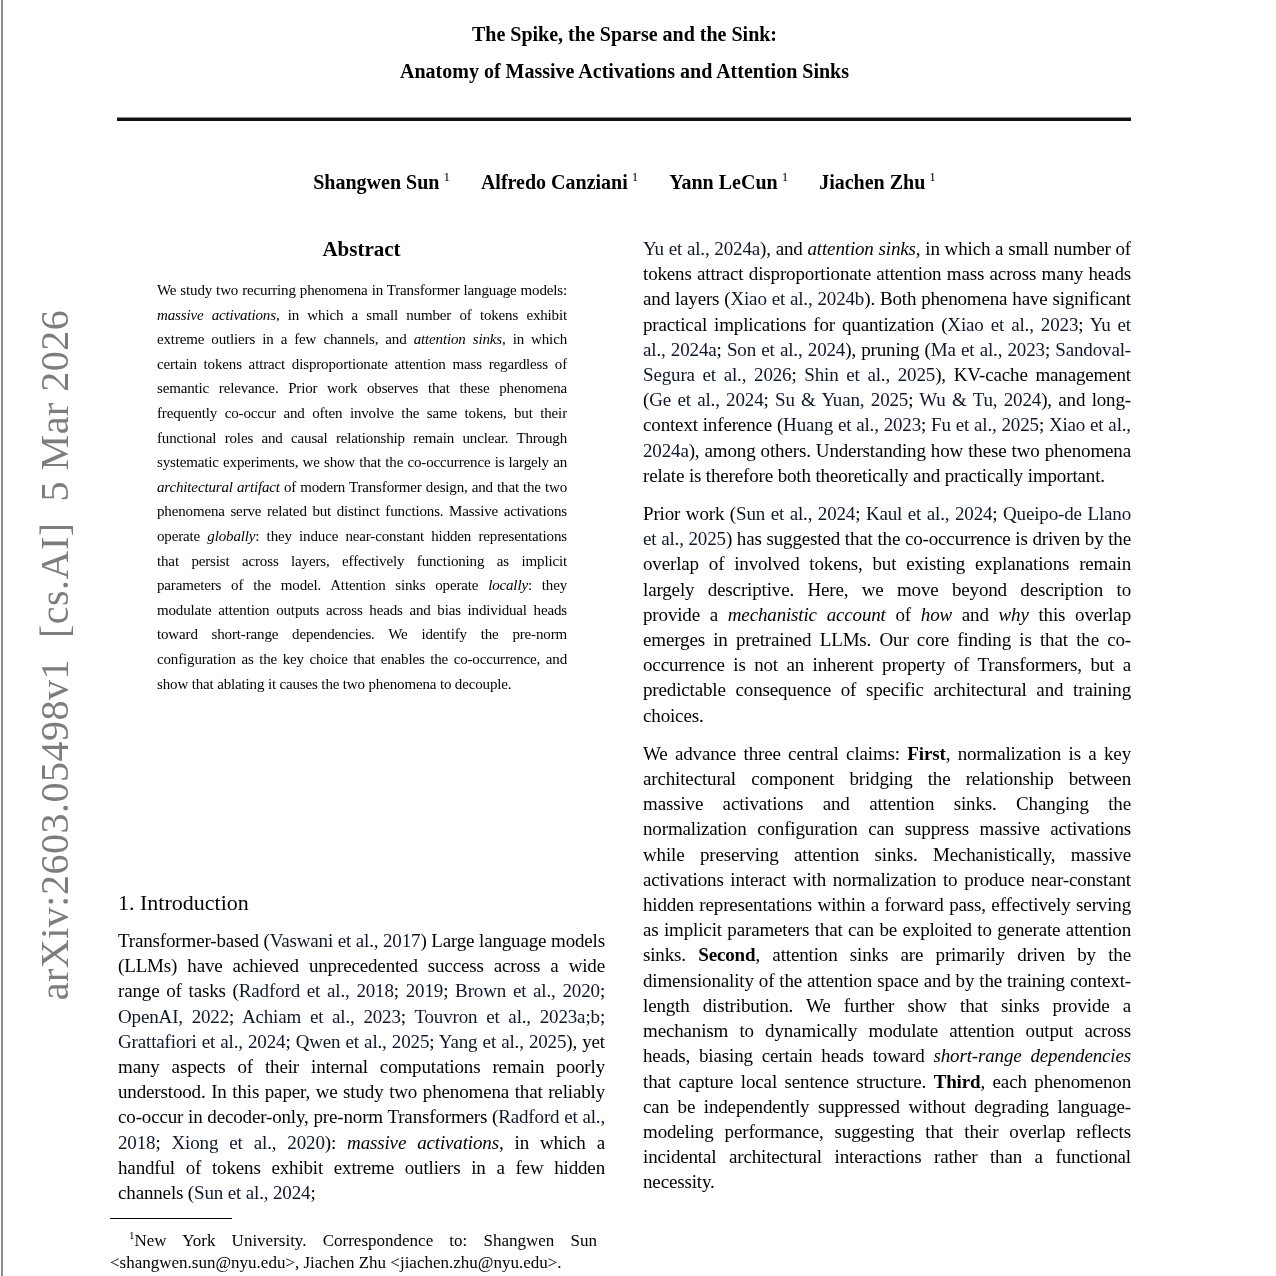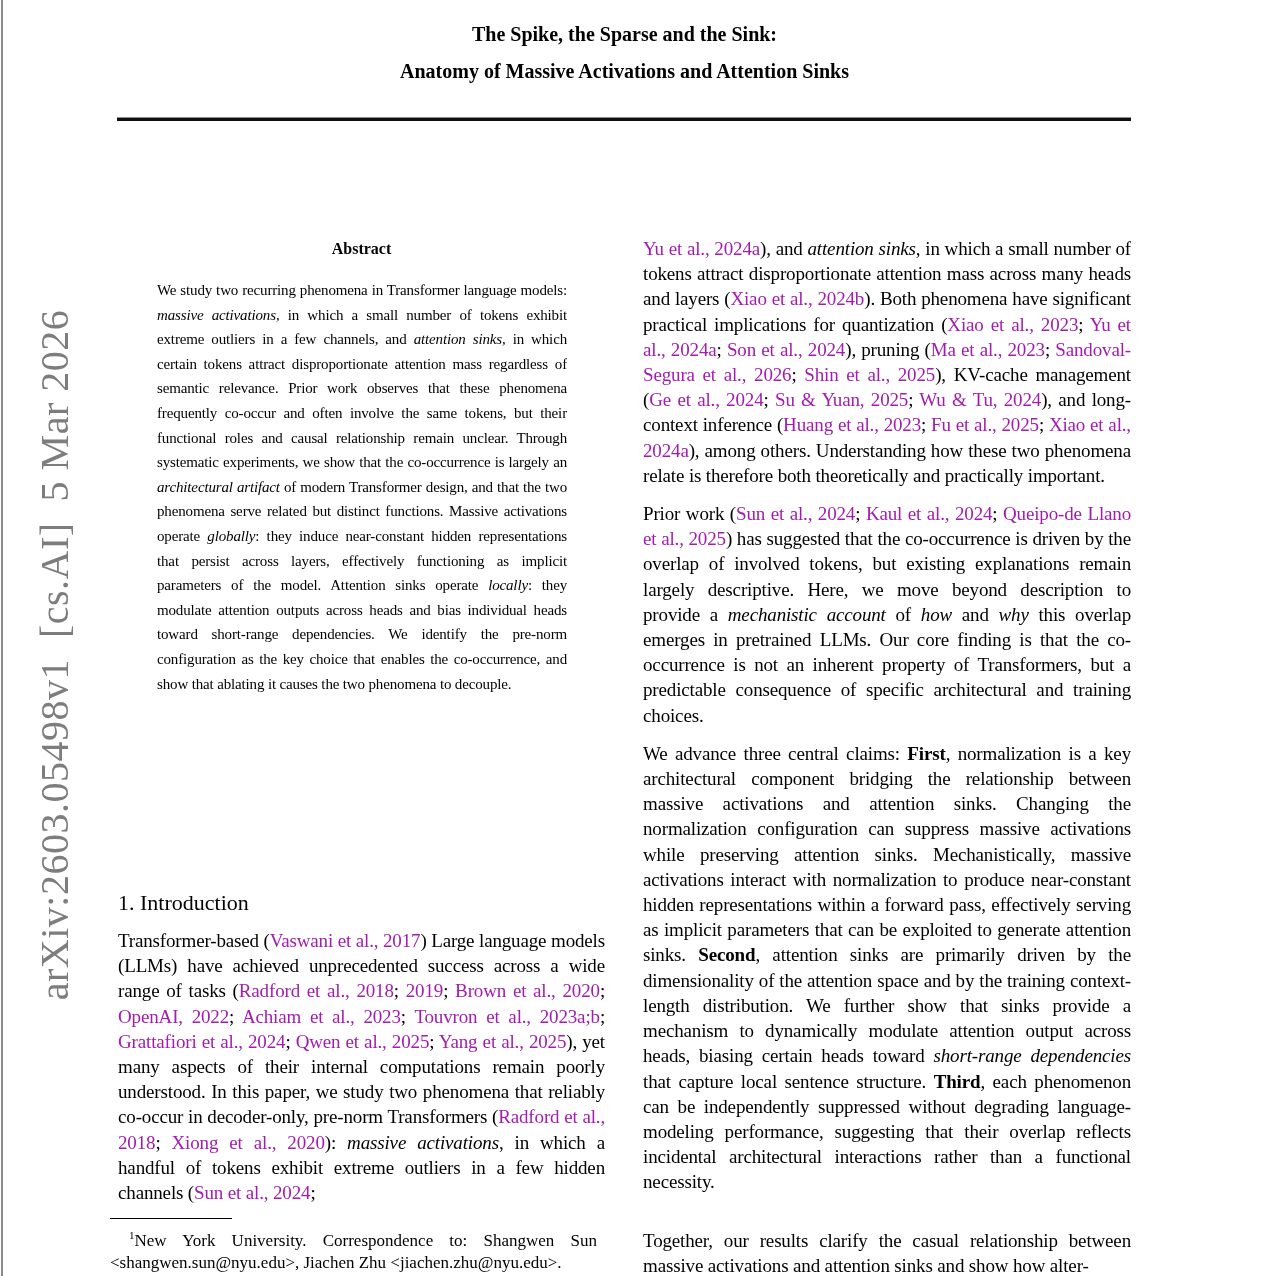--- a/index.html
+++ b/index.html
@@ -21,71 +21,74 @@
   .title-rule { position:absolute; left:117px; top:117px; width:1014px; height:3px; background:#101010; border-top:1px solid #8d8d8d; }
   .authors-line {
     position:absolute; left:118px; top:164px; width:1013px;
     text-align:center; font-size:20px; font-weight:bold; line-height:26px;
   }
   .author { margin:0 13px; white-space:nowrap; }
   .author sup { font-size:13px; font-weight:normal; margin-left:4px; }
   .col-left  { position:absolute; left:118px; top:236px; width:487px; height:982px; overflow:hidden; }
   .col-right { position:absolute; left:643px; top:236px; width:488px; height:986px; overflow:hidden; }
   .para-last { position:absolute; left:643px; top:1228px; width:488px; height:48px; overflow:hidden; }
-  .abstract-heading { text-align:center; font-size:16px; font-weight:bold; margin:0 0 16px 0; line-height:26px; }
+  .abstract-heading { text-align:center; font-size:21px; font-weight:bold; margin:0 0 16px 0; line-height:26px; }
   .abstract-body {
     margin:0 38px 0 39px; height:590px; overflow:hidden;
     font-size:15px; line-height:24.6px; text-align:justify; letter-spacing:-0.15px;
   }
   .intro-heading { font-size:22px; font-weight:normal; margin:22px 0 12px 0; line-height:26px; }
   .body-text { font-size:19px; line-height:25.2px; text-align:justify; letter-spacing:-0.15px; margin:0 0 13px 0; }
   .footnote {
     position:absolute; left:110px; top:1218px; width:487px; height:58px; overflow:hidden;
     font-size:17px; line-height:22.5px; text-align:justify;
   }
   .footnote-rule { width:122px; height:0; border-top:1px solid #000; margin:0 0 5px 0; }
   .footnote-text { text-indent:19px; margin:0; }
   .footnote-text sup { font-size:11px; }
   .it { font-style:italic; }
   .bd { font-weight:bold; }
-  .cite { color:#a21caf; }
+  .cite { color:#0f172a; }
   sup.run-sup { font-size:11px; }
 </style>
 </head>
 <body>
 
 <div class="page">
 
   <div class="edge-line"></div>
 
   <div class="arxiv-label">arXiv:2603.05498v1  [cs.AI]  5 Mar 2026</div>
 
   <div class="paper-title">
     <div>The Spike, the Sparse and the Sink:</div>
     <div>Anatomy of Massive Activations and Attention Sinks</div>
   </div>
 
   <div class="title-rule"></div>
 
+  <div class="authors-line">
+    <span class="author"><span>Shangwen Sun</span><sup>1</sup></span>
+    <span class="author"><span>Alfredo Canziani</span><sup>1</sup></span>
+    <span class="author"><span>Yann LeCun</span><sup>1</sup></span>
+    <span class="author"><span>Jiachen Zhu</span><sup>1</sup></span>
+  </div>
 
   <div class="col-left">
     <div class="abstract-heading">Abstract</div>
     <div class="abstract-body"><span>We study two recurring phenomena in Transformer language models: </span><span class="it">massive activations</span><span>, in which a small number of tokens exhibit extreme outliers in a few channels, and </span><span class="it">attention sinks</span><span>, in which certain tokens attract disproportionate attention mass regardless of semantic relevance. Prior work observes that these phenomena frequently co-occur and often involve the same tokens, but their functional roles and causal relationship remain unclear. Through systematic experiments, we show that the co-occurrence is largely an </span><span class="it">architectural artifact</span><span> of modern Transformer design, and that the two phenomena serve related but distinct functions. Massive activations operate </span><span class="it">globally</span><span>: they induce near-constant hidden representations that persist across layers, effectively functioning as implicit parameters of the model. Attention sinks operate </span><span class="it">locally</span><span>: they modulate attention outputs across heads and bias individual heads toward short-range dependencies. We identify the pre-norm configuration as the key choice that enables the co-occurrence, and show that ablating it causes the two phenomena to decouple.</span></div>
     <div class="intro-heading">1. Introduction</div>
     <p class="body-text"><span>Transformer-based (</span><span class="cite">Vaswani et al., 2017</span><span>) Large language models (LLMs) have achieved unprecedented success across a wide range of tasks (</span><span class="cite">Radford et al., 2018</span><span>; </span><span class="cite">2019</span><span>; </span><span class="cite">Brown et al., 2020</span><span>; </span><span class="cite">OpenAI, 2022</span><span>; </span><span class="cite">Achiam et al., 2023</span><span>; </span><span class="cite">Touvron et al., 2023a;b</span><span>; </span><span class="cite">Grattafiori et al., 2024</span><span>; </span><span class="cite">Qwen et al., 2025</span><span>; </span><span class="cite">Yang et al., 2025</span><span>), yet many aspects of their internal computations remain poorly understood. In this paper, we study two phenomena that reliably co-occur in decoder-only, pre-norm Transformers (</span><span class="cite">Radford et al., 2018</span><span>; </span><span class="cite">Xiong et al., 2020</span><span>): </span><span class="it">massive activations</span><span>, in which a handful of tokens exhibit extreme outliers in a few hidden channels (</span><span class="cite">Sun et al., 2024</span><span>;</span></p>
   </div>
 
   <div class="col-right">
     <p class="body-text"><span class="cite">Yu et al., 2024a</span><span>), and </span><span class="it">attention sinks</span><span>, in which a small number of tokens attract disproportionate attention mass across many heads and layers (</span><span class="cite">Xiao et al., 2024b</span><span>).  Both phenomena have significant practical implications for quantization (</span><span class="cite">Xiao et al., 2023</span><span>; </span><span class="cite">Yu et al., 2024a</span><span>; </span><span class="cite">Son et al., 2024</span><span>), pruning (</span><span class="cite">Ma et al., 2023</span><span>; </span><span class="cite">Sandoval-Segura et al., 2026</span><span>; </span><span class="cite">Shin et al., 2025</span><span>), KV-cache management (</span><span class="cite">Ge et al., 2024</span><span>; </span><span class="cite">Su &amp; Yuan, 2025</span><span>; </span><span class="cite">Wu &amp; Tu, 2024</span><span>), and long-context inference (</span><span class="cite">Huang et al., 2023</span><span>; </span><span class="cite">Fu et al., 2025</span><span>; </span><span class="cite">Xiao et al., 2024a</span><span>), among others. Understanding how these two phenomena relate is therefore both theoretically and practically important.</span></p>
     <p class="body-text"><span>Prior work (</span><span class="cite">Sun et al., 2024</span><span>; </span><span class="cite">Kaul et al., 2024</span><span>; </span><span class="cite">Queipo-de Llano et al., 2025</span><span>) has suggested that the co-occurrence is driven by the overlap of involved tokens, but existing explanations remain largely descriptive.  Here, we move beyond description to provide a </span><span class="it">mechanistic account</span><span> of </span><span class="it">how</span><span> and </span><span class="it">why</span><span> this overlap emerges in pretrained LLMs. Our core finding is that the co-occurrence is not an inherent property of Transformers, but a predictable consequence of specific architectural and training choices.</span></p>
     <p class="body-text"><span>We advance three central claims: </span><span class="bd">First</span><span>, normalization is a key architectural component bridging the relationship between massive activations and attention sinks.  Changing the normalization configuration can suppress massive activations while preserving attention sinks.  Mechanistically, massive activations interact with normalization to produce near-constant hidden representations within a forward pass, effectively serving as implicit parameters that can be exploited to generate attention sinks. </span><span class="bd">Second</span><span>, attention sinks are primarily driven by the dimensionality of the attention space and by the training context-length distribution.  We further show that sinks provide a mechanism to dynamically modulate attention output across heads, biasing certain heads toward </span><span class="it">short-range dependencies</span><span> that capture local sentence structure. </span><span class="bd">Third</span><span>, each phenomenon can be independently suppressed without degrading language-modeling performance, suggesting that their overlap reflects incidental architectural interactions rather than a functional necessity.</span></p>
   </div>
 
-  <div class="para-last">
-    <p class="body-text"><span>Together, our results clarify the casual relationship between massive activations and attention sinks and show how alter-</span></p>
-  </div>
 
   <div class="footnote">
     <div class="footnote-rule"></div>
     <p class="footnote-text"><sup class="run-sup">1</sup><span>New York University.   Correspondence to:  Shangwen Sun &lt;shangwen.sun@nyu.edu&gt;,  Jiachen Zhu &lt;jiachen.zhu@nyu.edu&gt;.</span></p>
   </div>
 
 </div>
 
 </body></html>

